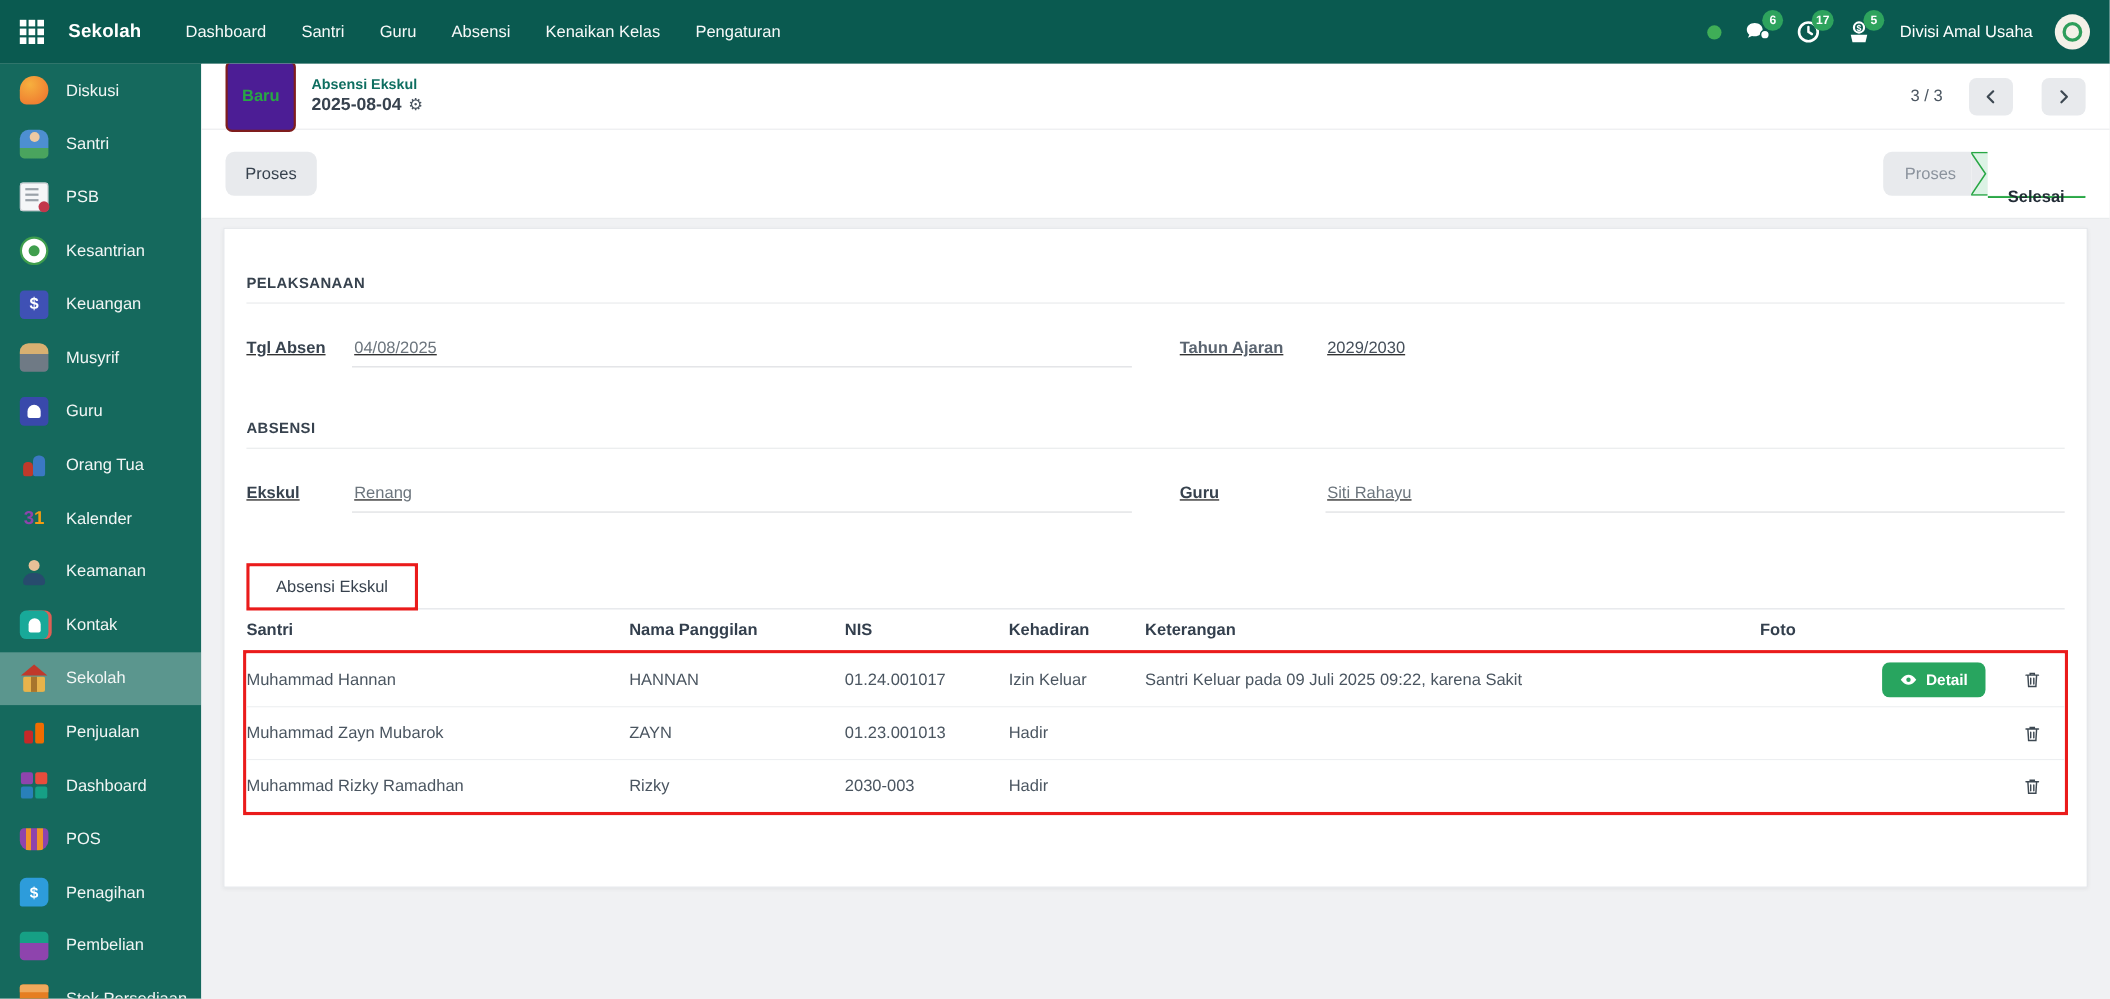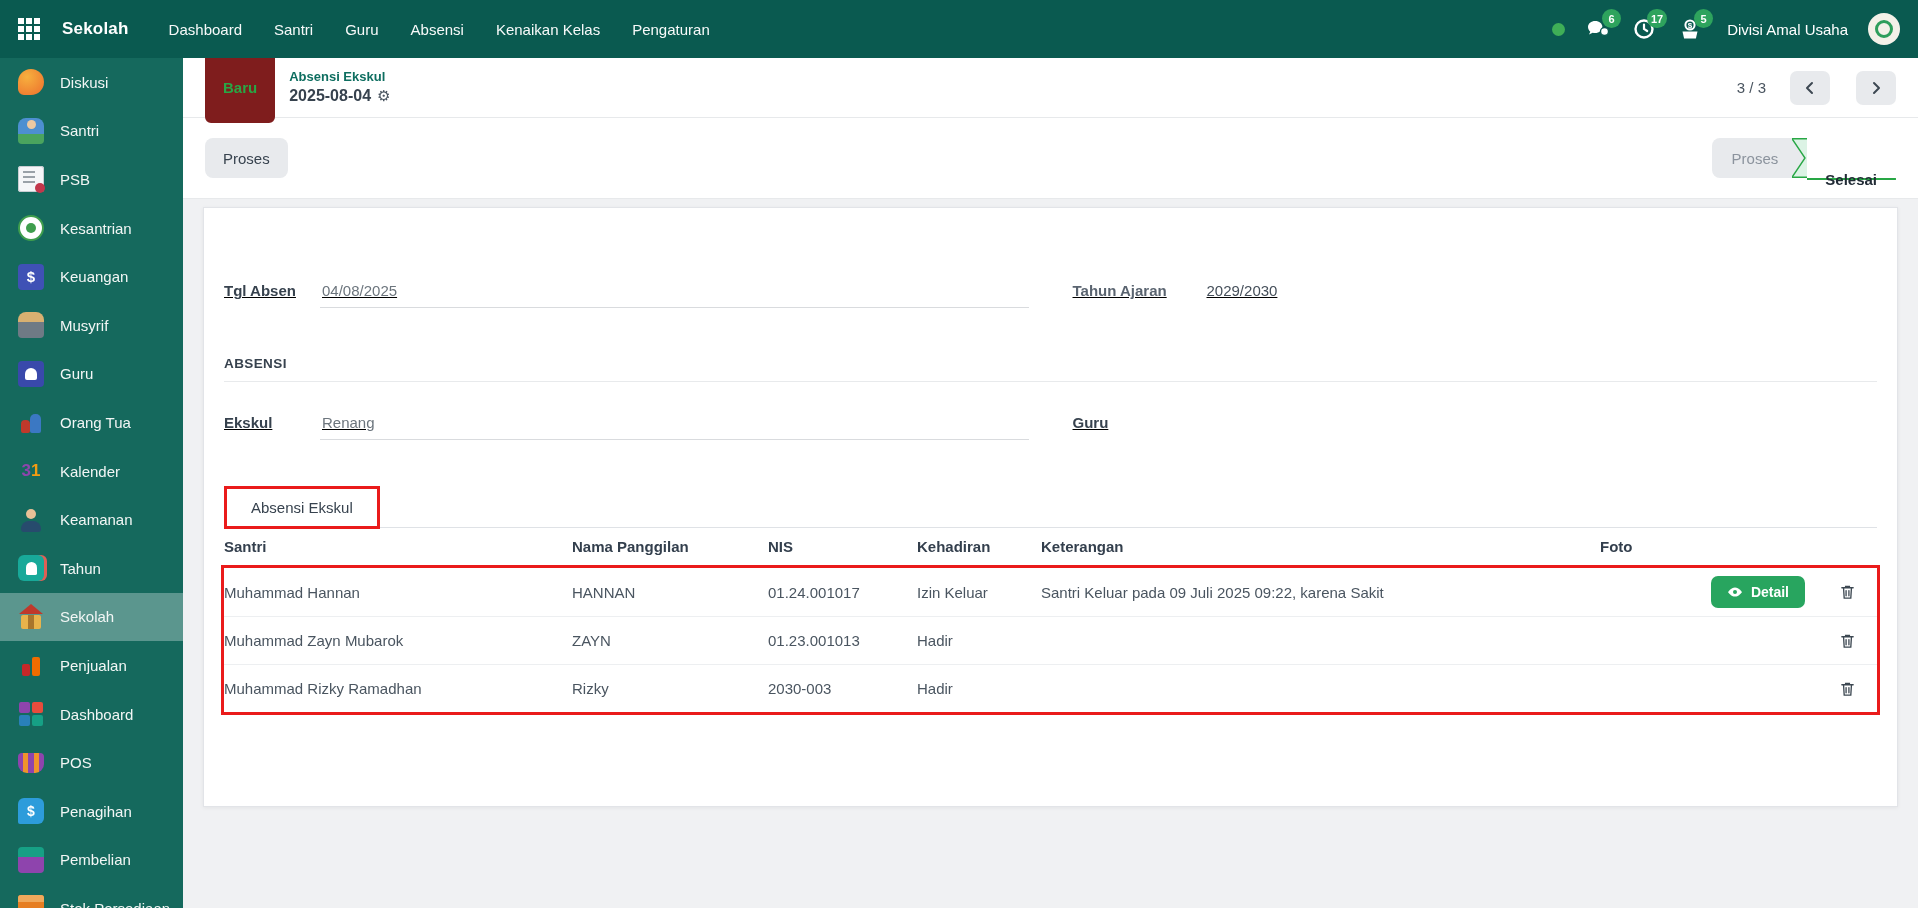--- a/index.html
+++ b/index.html
@@ -67,22 +67,22 @@
     background:linear-gradient(90deg,#8e44ad 0 20%,#f0932b 20% 40%,#8e44ad 40% 60%,#f0932b 60% 80%,#8e44ad 80% 100%); }
   .ic-penagihan { background:#2d9cdb; border-radius:6px 6px 6px 2px; font-size:14px; }
   .ic-penagihan::before { content:"$"; }
   .ic-pembelian { background:linear-gradient(180deg,#16a085 0 40%,#8e44ad 40% 100%); border-radius:4px; }
   .ic-stok { background:#e67e22; border-radius:3px; }
   .ic-stok::before { content:""; position:absolute; top:0; width:26px; height:7px; background:#f0a95c; border-radius:3px 3px 0 0; }
 
   
   .main { background:#f0f1f3; overflow:hidden; }
   .bc-bar { height:60px; background:#fff; border-bottom:1px solid #e7e9eb; display:flex; align-items:center; padding:0 22px; }
-  .new-badge { border:5px solid #7f1d1d; color:#28a745; font-weight:700; font-size:15px; border-radius:6px;
-    padding:22px 13px; background:#7f1d1d; cursor:pointer; }
+  .new-badge { border:2px solid #7f1d1d; color:#28a745; font-weight:700; font-size:15px; border-radius:6px;
+    padding:22px 13px; background:#4c1d95; cursor:pointer; }
   .bc-titles { margin-left:14px; line-height:1.25; }
   .bc-model { color:#0e6e60; font-weight:700; font-size:13px; }
   .bc-record { color:#37424e; font-size:16px; font-weight:700; display:flex; align-items:center; gap:6px; }
   .gear::before { content:"\2699"; font-size:15px; color:#4a5560; font-weight:400; }
   .pager { margin-left:auto; display:flex; align-items:center; gap:24px; }
   .pager-count { font-size:15px; color:#4a5560; }
   .pager-btn { width:40px; height:34px; background:#e8eaed; border:none; border-radius:7px; display:flex;
     align-items:center; justify-content:center; cursor:pointer; }
   .pager-btn + .pager-btn { margin-left:2px; }
 
@@ -208,21 +208,21 @@
     <div class="side-item">
         <span class="sic ic-kalender"></span>
         <span>Kalender</span>
       </div>
     <div class="side-item">
         <span class="sic ic-keamanan"></span>
         <span>Keamanan</span>
       </div>
     <div class="side-item">
         <span class="sic ic-kontak"></span>
-        <span>Tahun</span>
+        <span>Kontak</span>
       </div>
     <div class="side-item active">
         <span class="sic ic-sekolah"></span>
         <span>Sekolah</span>
       </div>
     <div class="side-item">
         <span class="sic ic-penjualan"></span>
         <span>Penjualan</span>
       </div>
     <div class="side-item">
@@ -283,39 +283,41 @@
           <path d="M0 0.7 L13 20 L0 39.3" fill="none" stroke="#28a745" stroke-width="1.4"></path>
           <path d="M0 0.7 H15 M0 39.3 H15" stroke="#28a745" stroke-width="1.4"></path>
         </svg>
         <span class="stage-green">Selesai</span>
       </div>
     </div>
 
     <div class="sheet-area">
       <div class="sheet">
 
+        <div class="section-title">PELAKSANAAN</div>
         <div class="fields">
           <div class="field">
             <span class="f-label">Tgl Absen</span>
             <span class="f-value underline">04/08/2025</span>
           </div>
           <div class="field">
             <span class="f-label wide">Tahun Ajaran</span>
             <span class="f-value dark">2029/2030</span>
           </div>
         </div>
 
         <div class="section-title sec-gap">ABSENSI</div>
         <div class="fields">
           <div class="field">
             <span class="f-label">Ekskul</span>
             <span class="f-value underline">Renang</span>
           </div>
           <div class="field">
             <span class="f-label wide" style="color:#37424e">Guru</span>
+            <span class="f-value underline">Siti Rahayu</span>
           </div>
         </div>
 
         <div class="tab-strip">
           <span class="tab-box">
             <span class="tab">Absensi Ekskul</span>
           </span>
         </div>
 
         <div class="grid-cols thead">

